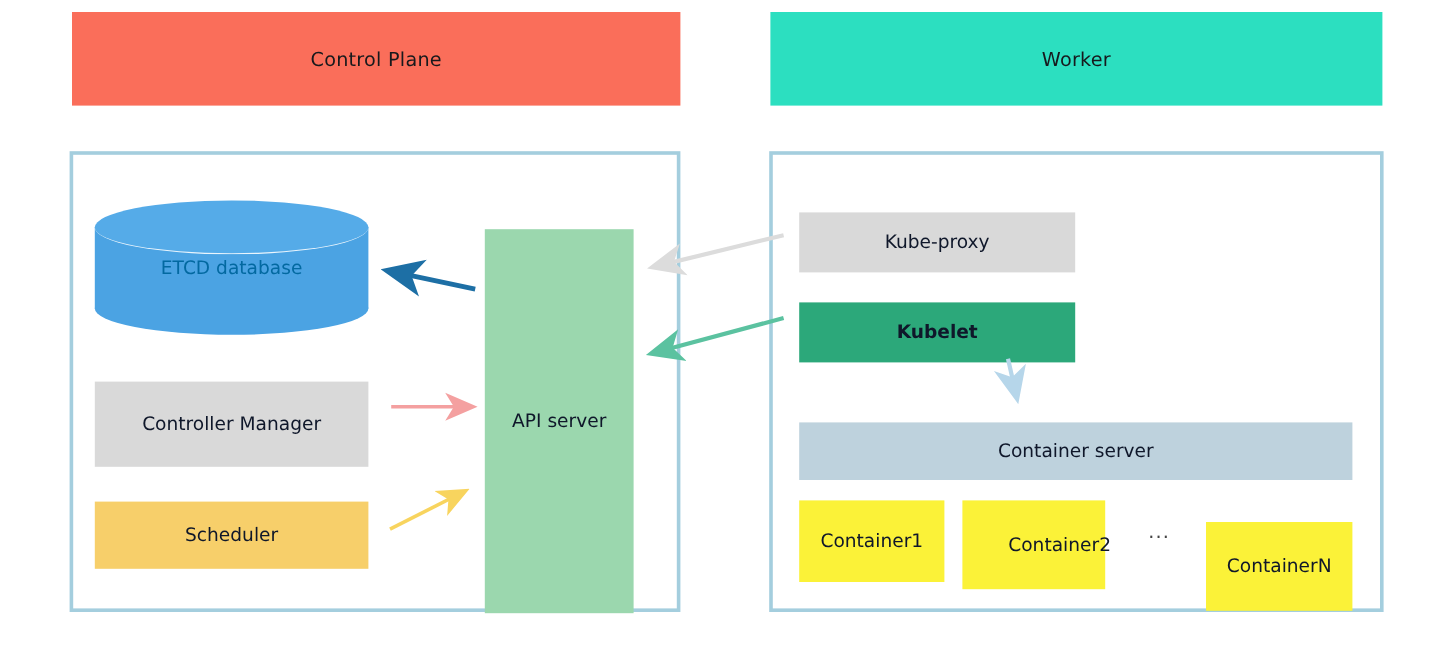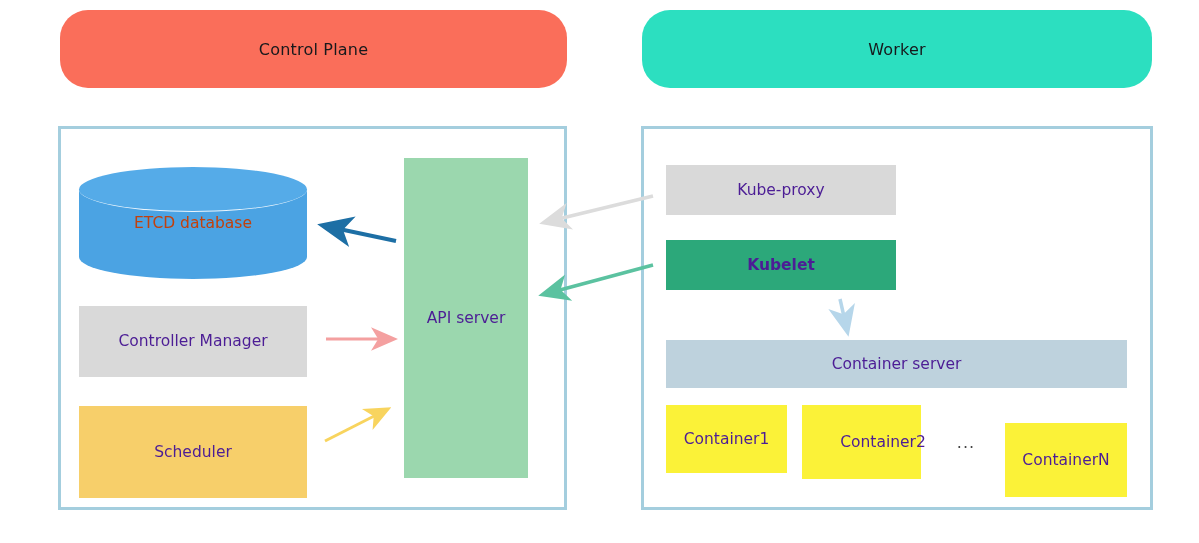--- a/index.html
+++ b/index.html
@@ -19,34 +19,34 @@
   }
   .abs { position: absolute; box-sizing: border-box; }
 
   .header-box {
     display: flex;
     align-items: center;
     justify-content: center;
     font-size: 16px;
     color: #17191c;
     letter-spacing: 0.2px;
-    border-radius: 28px;
   }
   .panel {
     border: 3px solid #a4cede;
     background: #ffffff;
   }
   .node-box {
     display: flex;
     align-items: center;
     justify-content: center;
     font-size: 15.5px;
-    color: #4c1d95;
+    color: #0f172a;
     text-align: center;
     line-height: 1.2;
+    margin-top: 12px;
   }
   .cyl-wrap { }
   .cyl-body {
     position: absolute;
     left: 0;
     background: #4ba3e3;
   }
   .cyl-top {
     position: absolute;
     left: 0;
@@ -60,21 +60,21 @@
     background: #4ba3e3;
     border-radius: 50%;
   }
   .cyl-label {
     position: absolute;
     left: 0;
     display: flex;
     align-items: center;
     justify-content: center;
     font-size: 15.5px;
-    color: #c2410c;
+    color: #0369a1;
     z-index: 3;
   }
   .ellipsis {
     display: flex;
     align-items: center;
     justify-content: center;
     font-size: 16px;
     color: #444;
     letter-spacing: 1px;
   }
@@ -106,25 +106,25 @@
     <div class="cyl-bottom" style="top:68px; width:228px; height:44px;"></div>
     <div class="cyl-body" style="top:22px; width:228px; height:68px;"></div>
     <div class="cyl-top" style="top:0px; width:228px; height:44px;"></div>
     <div class="cyl-label" style="top:36px; width:228px; height:40px;">ETCD database</div>
   </div>
 
   <div class="abs node-box" style="left:79px; top:306px; width:228px; height:71px; background:#d9d9d9;">
     <span>Controller Manager</span>
   </div>
 
-  <div class="abs node-box" style="left:79px; top:406px; width:228px; height:92px; background:#f7cf6a;">
+  <div class="abs node-box" style="left:79px; top:406px; width:228px; height:56px; background:#f7cf6a;">
     <span>Scheduler</span>
   </div>
 
-  <div class="abs node-box" style="left:404px; top:158px; width:124px; height:320px; background:#9bd7ae;">
+  <div class="abs node-box" style="left:404px; top:179px; width:124px; height:320px; background:#9bd7ae;">
     <span>API server</span>
   </div>
 
   <div class="abs panel" style="left:641px; top:126px; width:512px; height:384px;"></div>
 
   <div class="abs node-box" style="left:666px; top:165px; width:230px; height:50px; background:#d9d9d9;">
     <span>Kube-proxy</span>
   </div>
 
   <div class="abs node-box" style="left:666px; top:240px; width:230px; height:50px; background:#2ca87a;font-weight:bold;">

